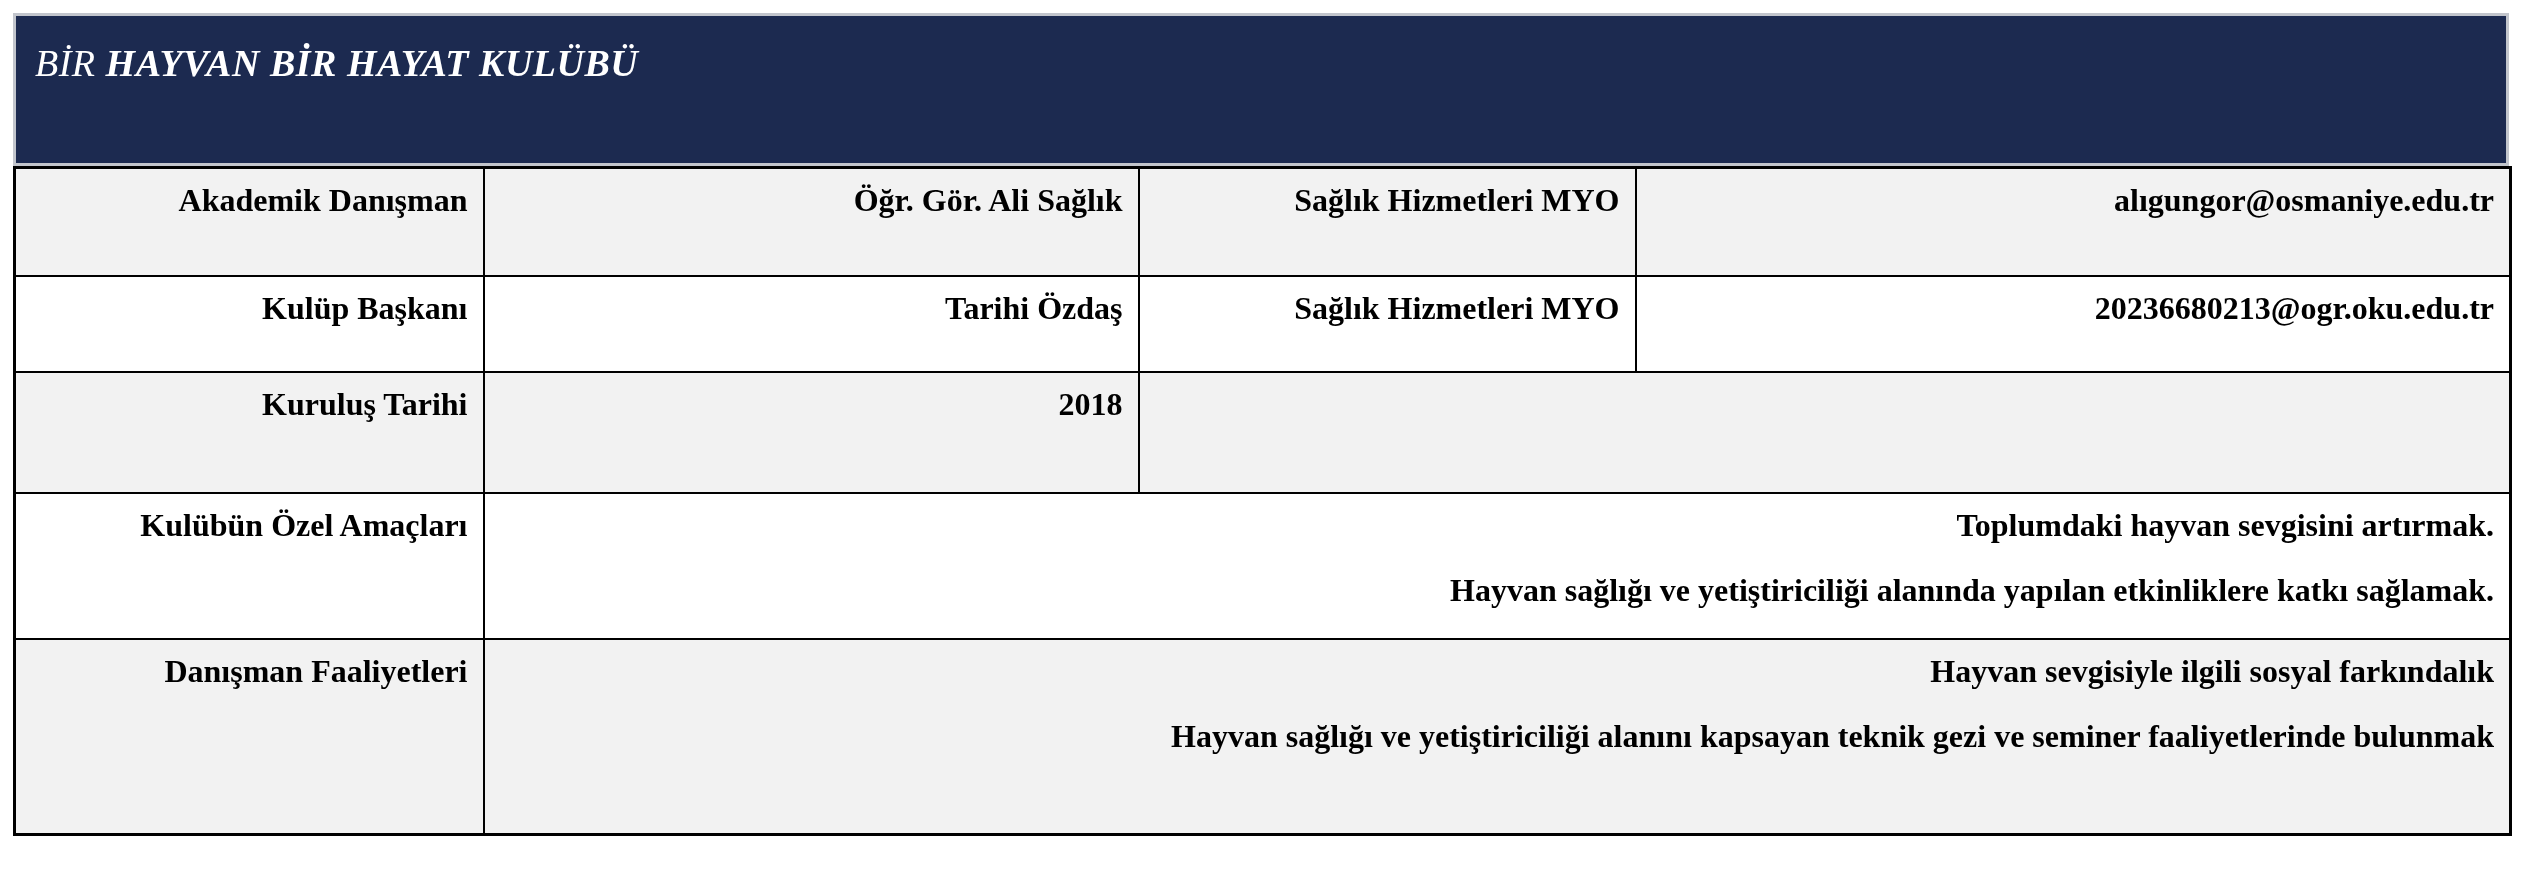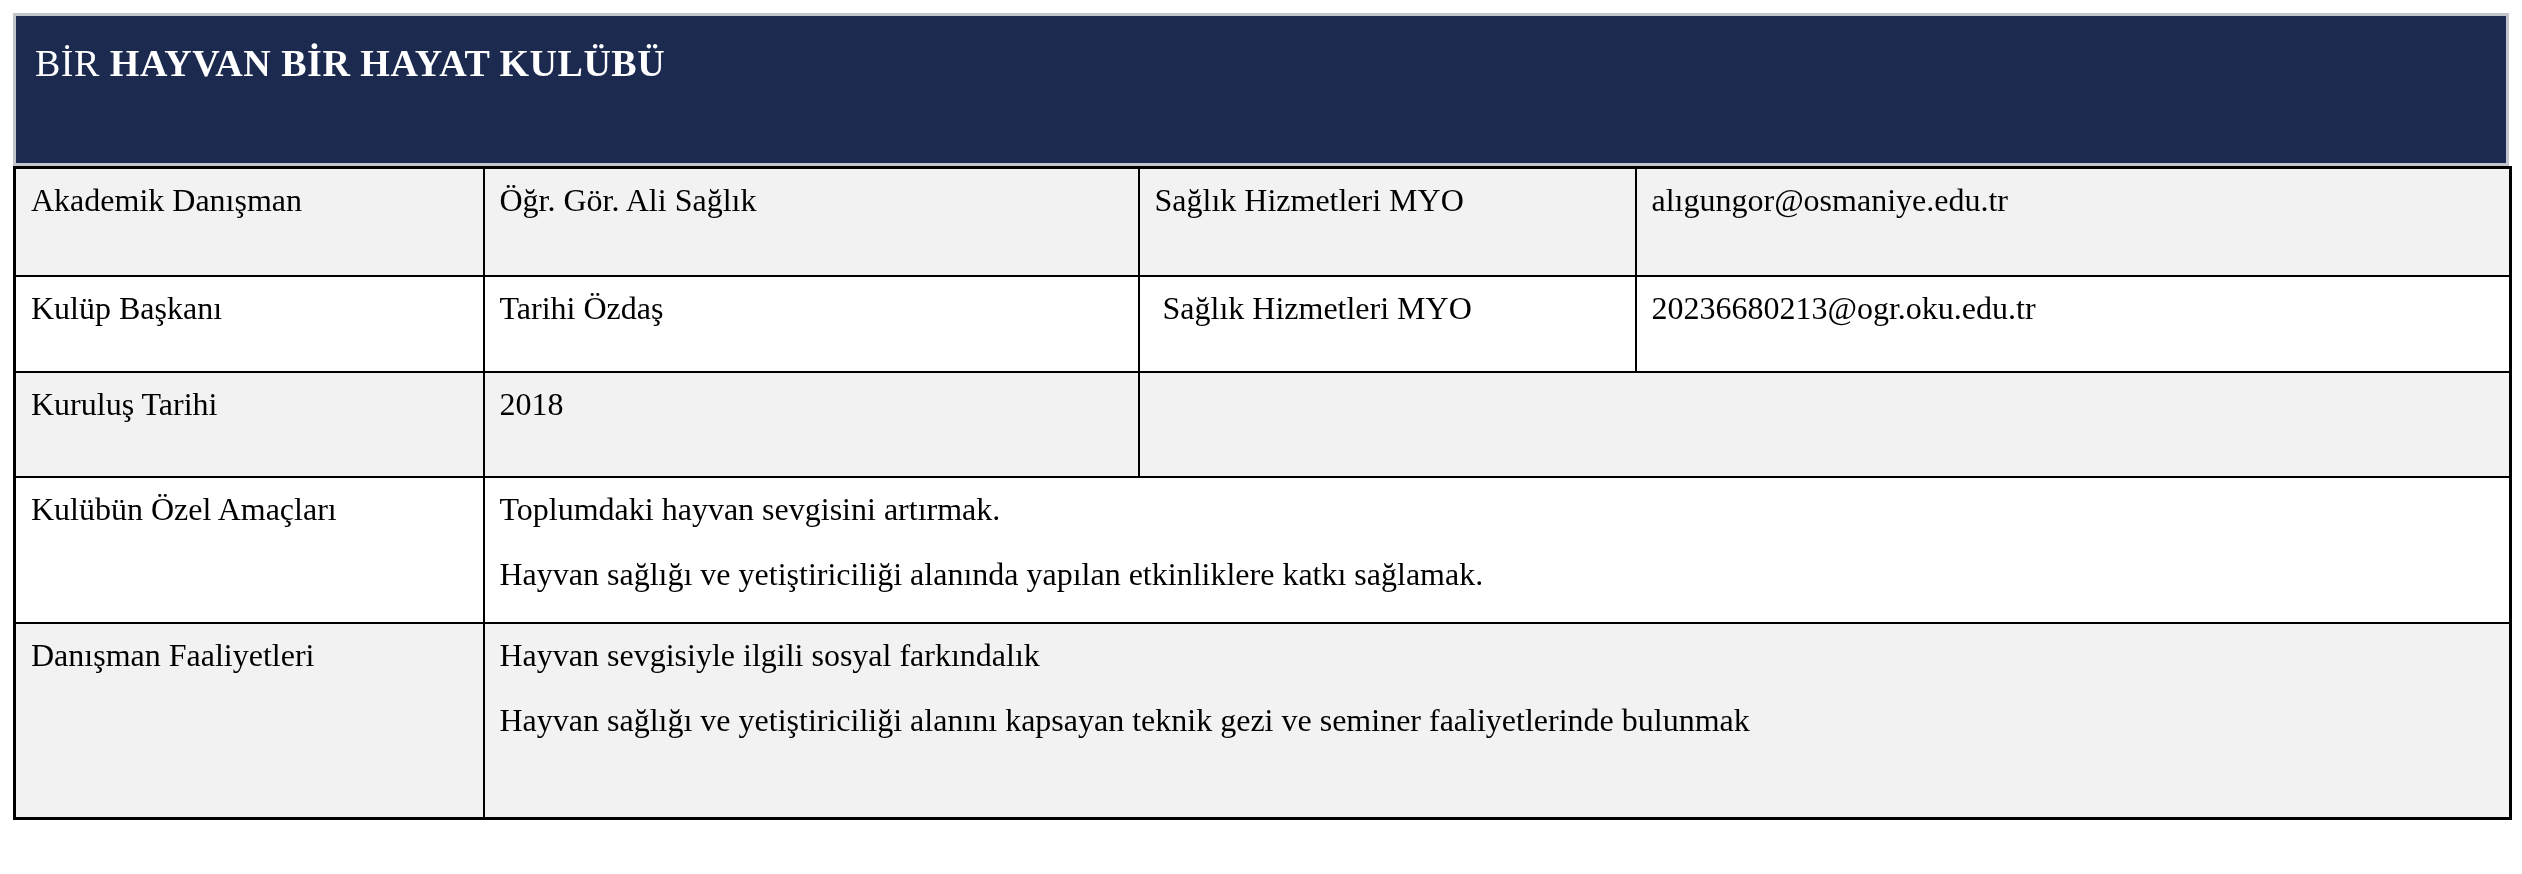--- a/index.html
+++ b/index.html
@@ -23,20 +23,21 @@
     top: 13px;
     width: 2496px;
   }
   
   .title-bar {
     box-sizing: border-box;
     height: 153px;
     background: #1c2a50;
     border: 3px solid #c2c5cc;
     padding: 26px 0 0 19px;
+    font-style: italic;
   }
   .title-bar .title {
     color: #ffffff;
     font-size: 38px;
     line-height: 1.15;
     letter-spacing: 0.5px;
     white-space: nowrap;
   }
   .title .t-main { font-weight: bold; }
 
@@ -44,34 +45,34 @@
   table.info {
     width: 2496px;
     border-collapse: collapse;
     table-layout: fixed;
     font-size: 32px;
     color: #000000;
   }
   table.info td, table.info th {
     border: 2px solid #000000;
     vertical-align: top;
-    text-align: left;
+    text-align: right;
     padding: 13px 15px;
-    font-weight: normal;
+    font-weight: bold;
     line-height: 1.16;
     overflow: hidden;
   }
   table.info { border: 3px solid #000000; }
   tr.alt td, tr.alt th { background: #f2f2f2; }
   tr.plain td, tr.plain th { background: #ffffff; }
   th.row-label { font-weight: bold; }
   th.v-mid { vertical-align: middle; }
   tr.r-small { height: 108px; }
   tr.r-small2 { height: 96px; }
-  tr.r-small3 { height: 105px; }
+  tr.r-small3 { height: 121px; }
   tr.r-big { height: 146px; }
   tr.r-big2 { height: 196px; }
   .para + .para { margin-top: 28px; }
 </style>
 </head>
 <body>
 
 <div class="page">
   <div class="doc">
 

